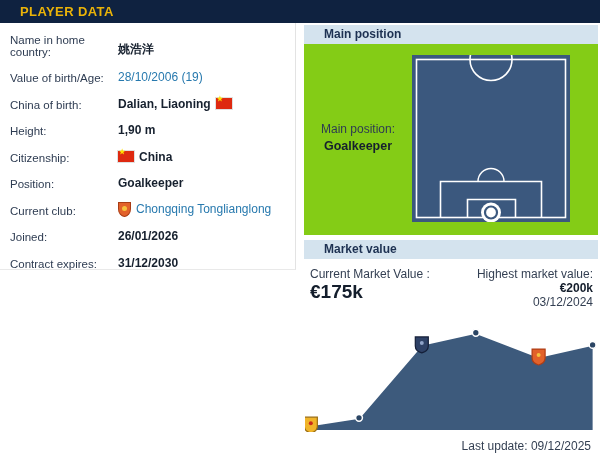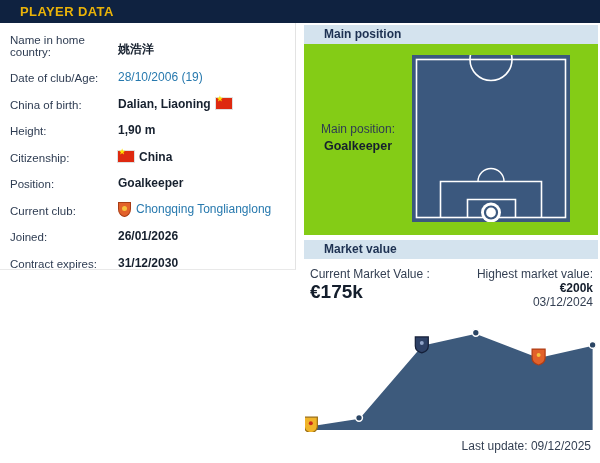--- a/index.html
+++ b/index.html
@@ -85,21 +85,21 @@
   <div class="top-bar">
     <span class="title">PLAYER DATA</span>
   </div>
 
   <div class="left-panel">
     <div class="data-row">
       <span class="lbl">Name in home country:</span>
       <span class="val">姚浩洋</span>
     </div>
     <div class="data-row">
-      <span class="lbl">Date of club/Age:</span>
+      <span class="lbl">Value of birth/Age:</span>
       <span class="val">
           <a class="link">28/10/2006 (19)</a>
         </span>
     </div>
     <div class="data-row">
       <span class="lbl">China of birth:</span>
       <span class="val">
         <span>Dalian, Liaoning</span>
         <span class="flag"></span>
       </span>

